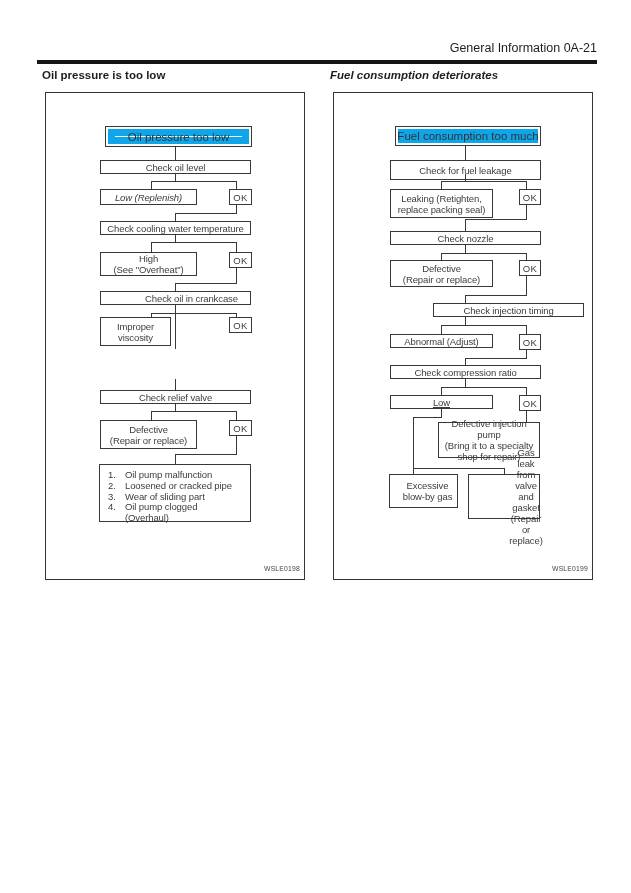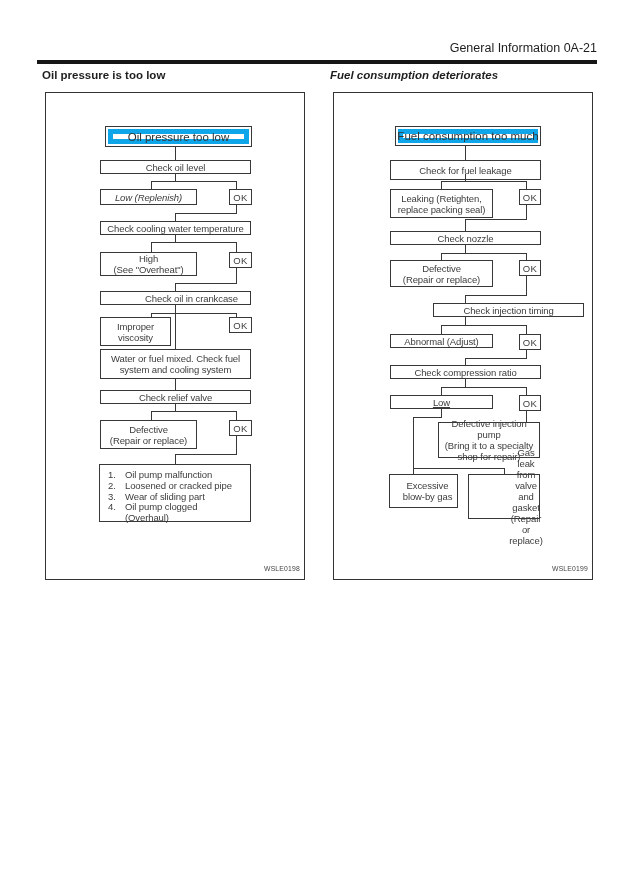--- a/index.html
+++ b/index.html
@@ -13,21 +13,21 @@
   .section-title.right{left:330px;font-style:italic;}
 
   .panel{position:absolute;top:92px;width:260px;height:488px;border:1px solid #333;background:#fff;box-sizing:border-box;}
   .panel.left{left:45px;}
   .panel.right{left:333px;}
 
   .node{position:absolute;box-sizing:border-box;border:1px solid #383838;background:#fff;
         display:flex;align-items:center;justify-content:center;text-align:center;
         font-size:9.5px;line-height:11px;color:#3c3c3c;white-space:pre-line;letter-spacing:-0.1px;}
   .start-outer{position:absolute;box-sizing:border-box;border:1px solid #383838;padding:2px;background:#fff;}
-  .start-inner{box-sizing:border-box;border:5px solid #0ea5e9;width:100%;height:100%;
+  .start-inner{box-sizing:border-box;border:7px solid #0ea5e9;width:100%;height:100%;
         display:flex;align-items:center;justify-content:center;font-size:11.5px;color:#333;white-space:nowrap;}
   .ok{letter-spacing:0.4px;}
   .vl,.hl{position:absolute;background:#383838;}
   .vl{width:1px;}
   .hl{height:1px;}
 
   .list-box{position:absolute;box-sizing:border-box;border:1px solid #383838;background:#fff;
         font-size:9.5px;line-height:10.8px;color:#3c3c3c;text-align:left;padding:5px 4px 2px 8px;letter-spacing:-0.1px;}
   .li{display:flex;}
   .li .num{width:17px;flex:none;}
@@ -85,22 +85,20 @@
 
     <i class="vl" style="left:129px;top:212px;height:44px;"></i>
     <i class="hl" style="left:105px;top:220px;width:86px;"></i>
     <i class="vl" style="left:105px;top:220px;height:4px;"></i>
     <i class="vl" style="left:190px;top:220px;height:4px;"></i>
 
     <div class="node" style="left:54px;top:224px;width:71px;height:29px;">Improper
 viscosity</div>
     <div class="node ok" style="left:183px;top:224px;width:23px;height:16px;">OK</div>
 
-    <div class="node" style="left:54px;top:256px;width:151px;height:30px;">Water or fuel mixed. Check fuel
-system and cooling system</div>
     <i class="vl" style="left:129px;top:286px;height:11px;"></i>
 
     <div class="node" style="left:54px;top:297px;width:151px;height:14px;">Check relief valve</div>
 
     <i class="vl" style="left:129px;top:311px;height:7px;"></i>
     <i class="hl" style="left:105px;top:318px;width:86px;"></i>
     <i class="vl" style="left:105px;top:318px;height:9px;"></i>
     <i class="vl" style="left:190px;top:318px;height:9px;"></i>
 
     <div class="node" style="left:54px;top:327px;width:97px;height:29px;">Defective

